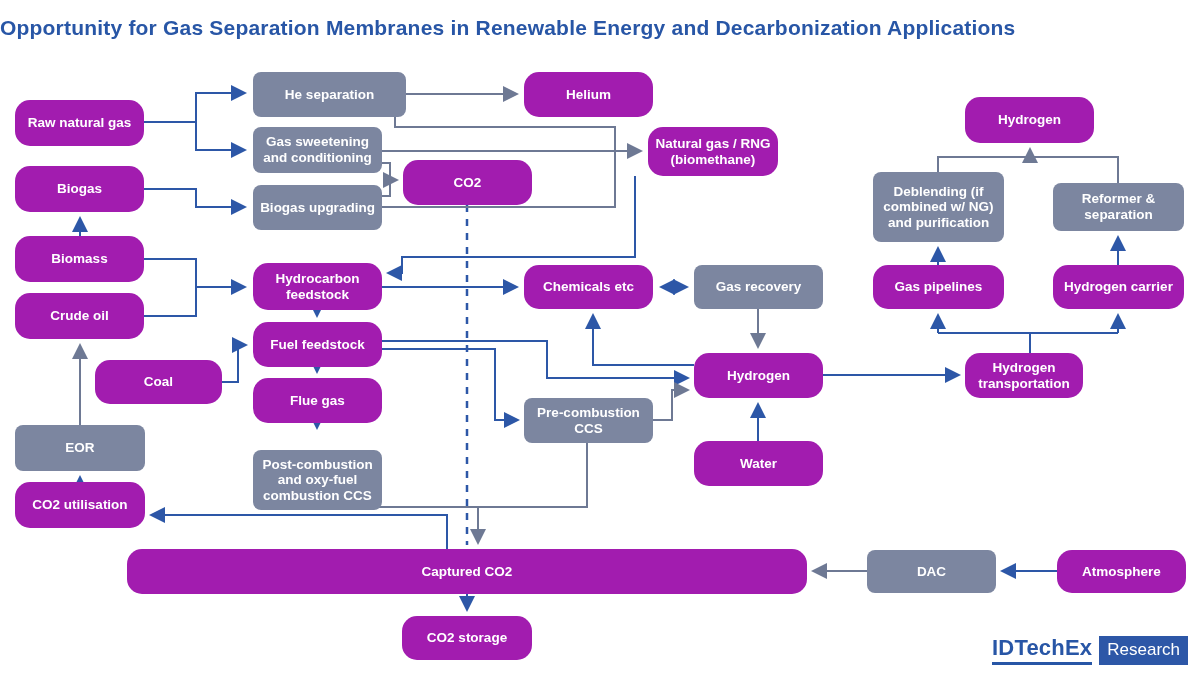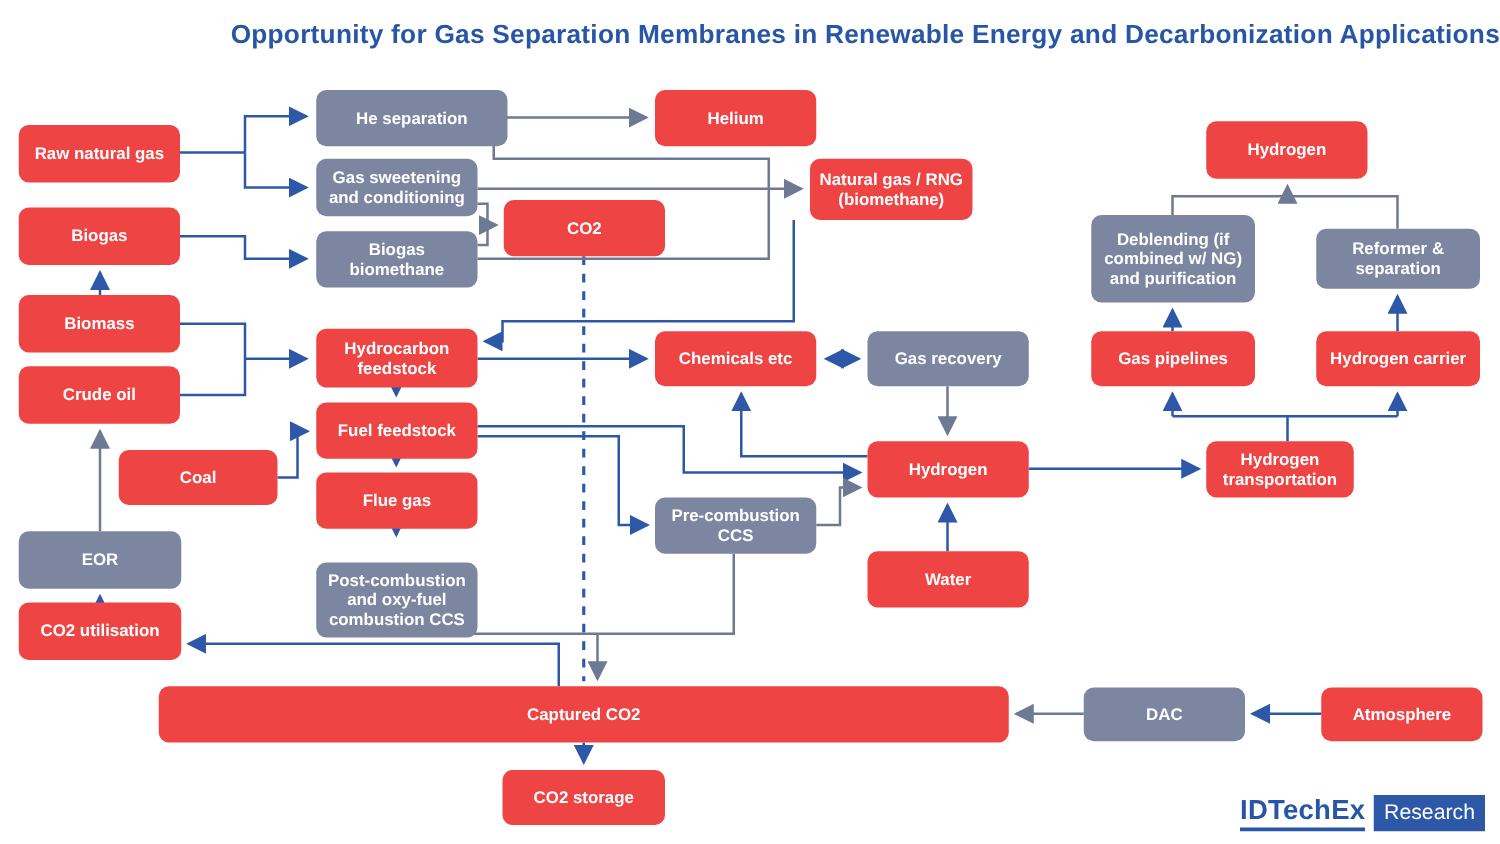--- a/index.html
+++ b/index.html
@@ -1,24 +1,24 @@
 <!DOCTYPE html>
 <html><head>
 <meta charset="utf-8">
 <style>
   html,body{margin:0;padding:0;background:#fff;}
   #canvas{position:relative;width:1200px;height:675px;background:#ffffff;overflow:hidden;
           font-family:"Liberation Sans",sans-serif;}
-  #title{position:absolute;left:0;top:16px;width:1200px;text-align:right;
+  #title{position:absolute;left:0;top:16px;width:1200px;text-align:left;
          font-size:21px;font-weight:bold;color:#2856a6;letter-spacing:.2px;}
   svg.wires{position:absolute;left:0;top:0;z-index:1;}
   .node{position:absolute;z-index:2;border-radius:8px;color:#ffffff;font-weight:bold;
         display:flex;align-items:center;justify-content:center;text-align:center;
         font-size:13.5px;line-height:1.16;padding:2px 5px;box-sizing:border-box;}
-  .blue{background:#ef4444;}
+  .blue{background:#a21caf;border-radius:15px;}
   .gray{background:#7c86a0;}
   #logo{position:absolute;right:12px;bottom:10px;z-index:2;display:flex;align-items:center;gap:7px;}
   #logo .idt{color:#2856a6;font-weight:bold;font-size:22px;border-bottom:3px solid #2856a6;
              padding-bottom:1px;letter-spacing:.2px;}
   #logo .res{background:#2d57a7;color:#fff;font-size:17px;padding:4px 8px 5px 8px;}
 </style>
 </head>
 <body>
 
 <div id="canvas">
@@ -111,21 +111,21 @@
       <span>CO2 utilisation</span>
     </div>
 
   <div class="node gray" style="left:253px;top:72px;width:153px;height:45px">
       <span>He separation</span>
     </div>
   <div class="node gray" style="left:253px;top:127px;width:129px;height:46px">
       <span>Gas sweetening and conditioning</span>
     </div>
   <div class="node gray" style="left:253px;top:185px;width:129px;height:45px">
-      <span>Biogas biomethane</span>
+      <span>Biogas upgrading</span>
     </div>
   <div class="node blue" style="left:253px;top:263px;width:129px;height:47px">
       <span>Hydrocarbon feedstock</span>
     </div>
   <div class="node blue" style="left:253px;top:322px;width:129px;height:45px">
       <span>Fuel feedstock</span>
     </div>
   <div class="node blue" style="left:253px;top:378px;width:129px;height:45px">
       <span>Flue gas</span>
     </div>

